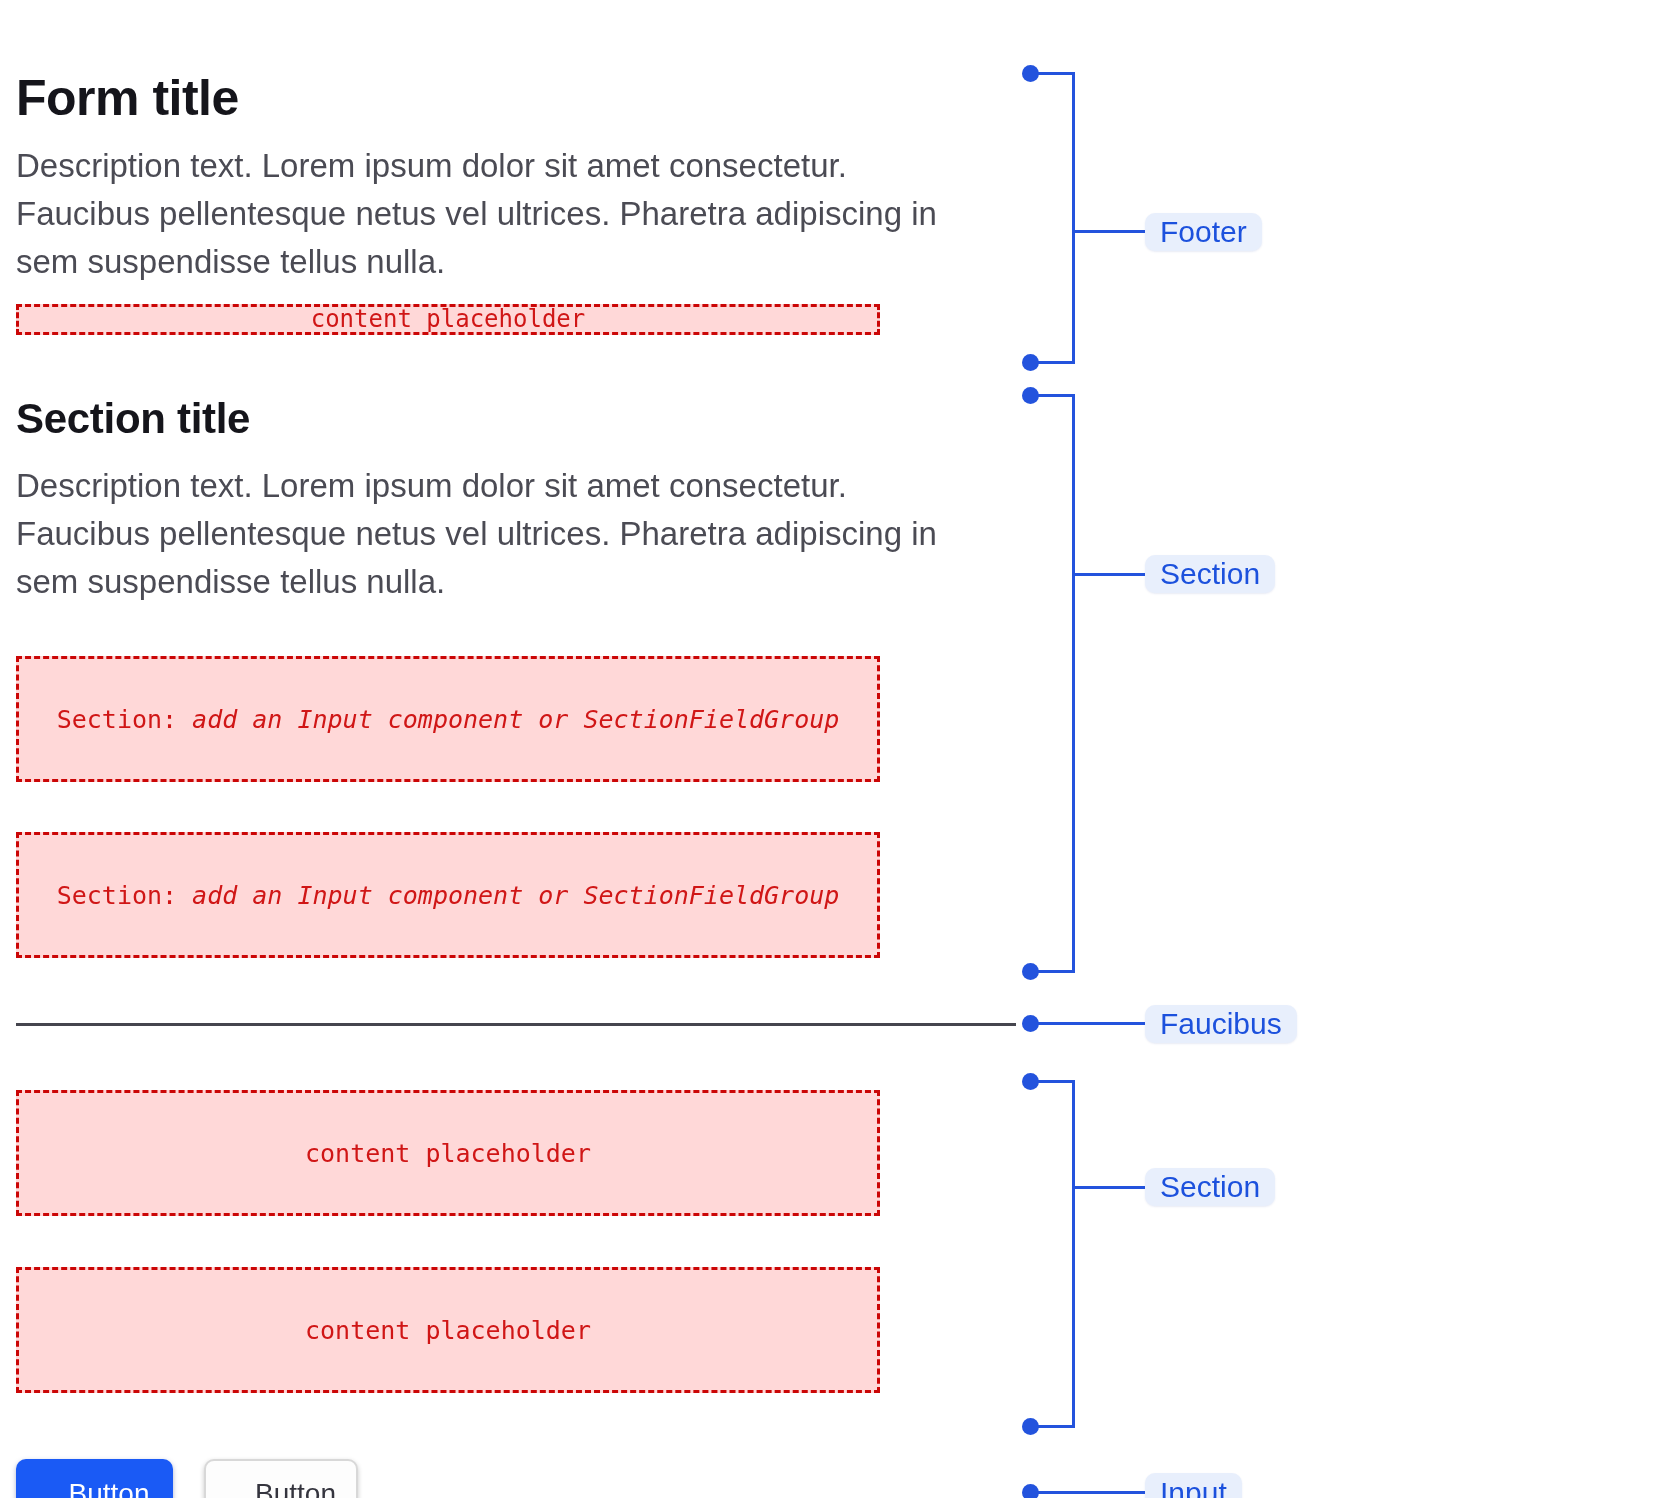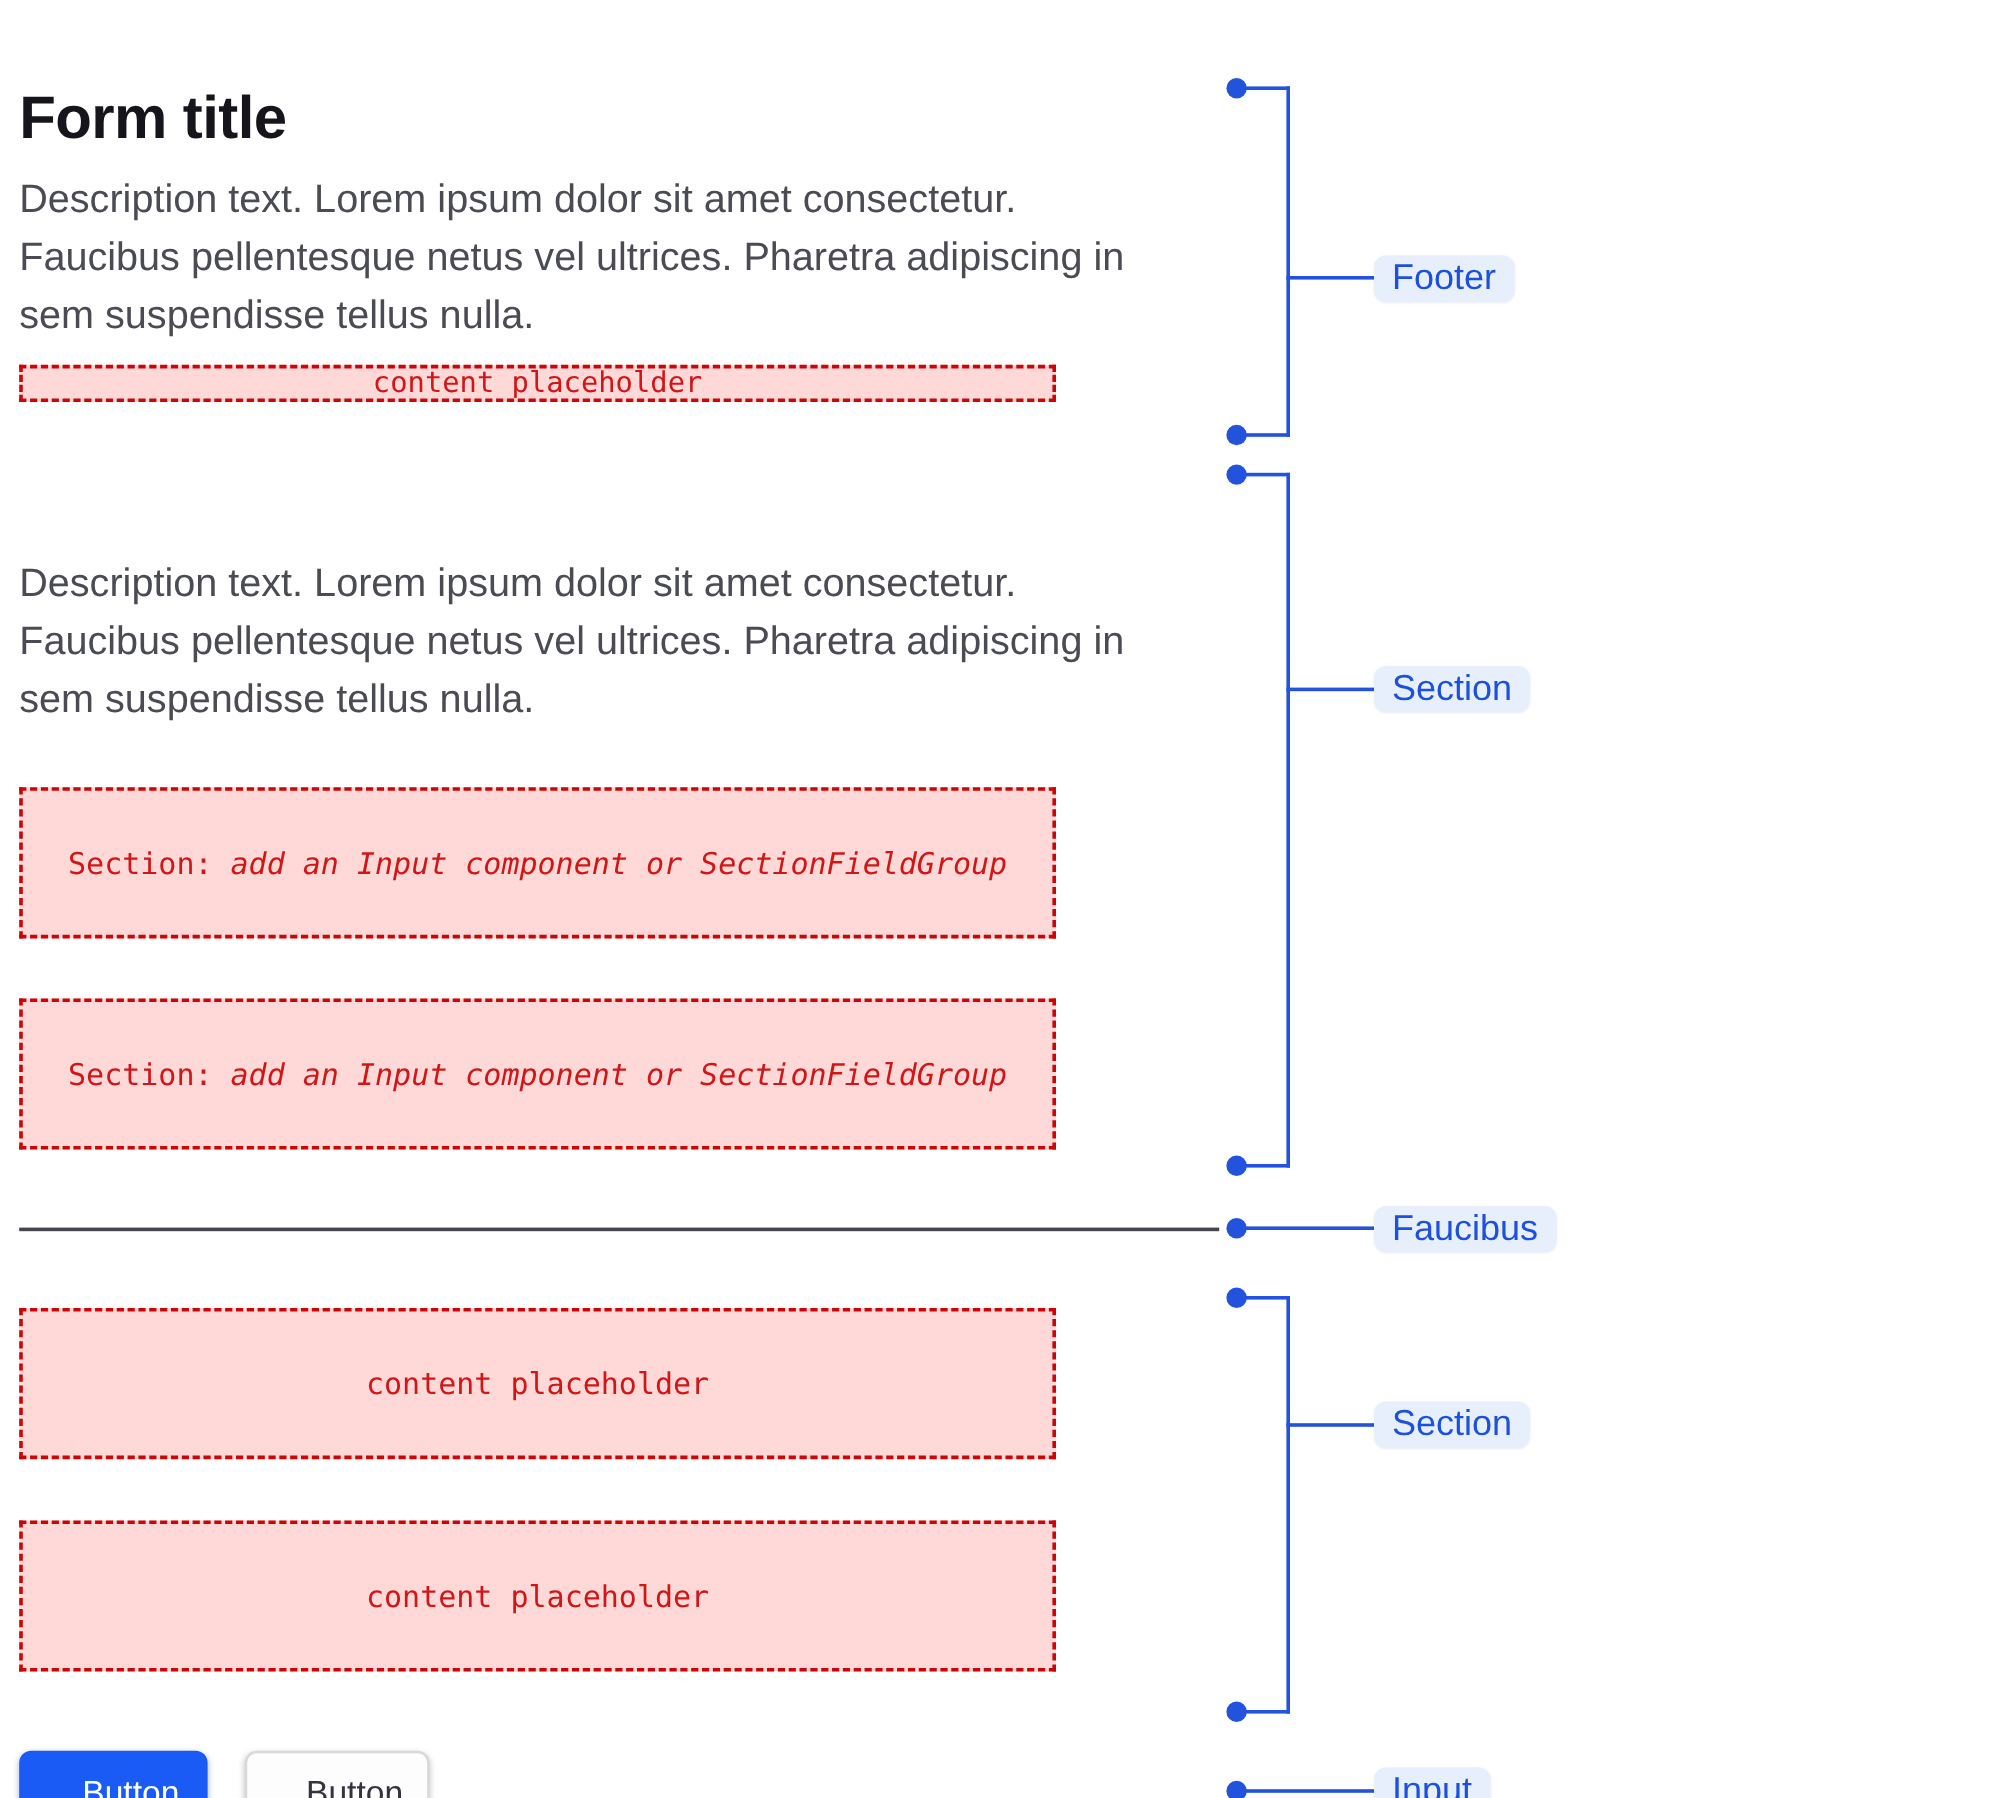--- a/index.html
+++ b/index.html
@@ -96,20 +96,21 @@
 <div class="canvas">
 
   <h1 class="form-title">Form title</h1>
   <p class="desc desc-1">Description text. Lorem ipsum dolor sit amet consectetur.
 Faucibus pellentesque netus vel ultrices. Pharetra adipiscing in
 sem suspendisse tellus nulla.</p>
   <div class="ph-box ph-strip">
     <span>content placeholder</span>
   </div>
 
+  <h2 class="section-title">Section title</h2>
   <p class="desc desc-2">Description text. Lorem ipsum dolor sit amet consectetur.
 Faucibus pellentesque netus vel ultrices. Pharetra adipiscing in
 sem suspendisse tellus nulla.</p>
 
   <div class="ph-box ph-big ph-box-2">
     <span>Section:</span>
     <span class="ph-note">add an Input component or SectionFieldGroup</span>
   </div>
   <div class="ph-box ph-big ph-box-3">
     <span>Section:</span>

